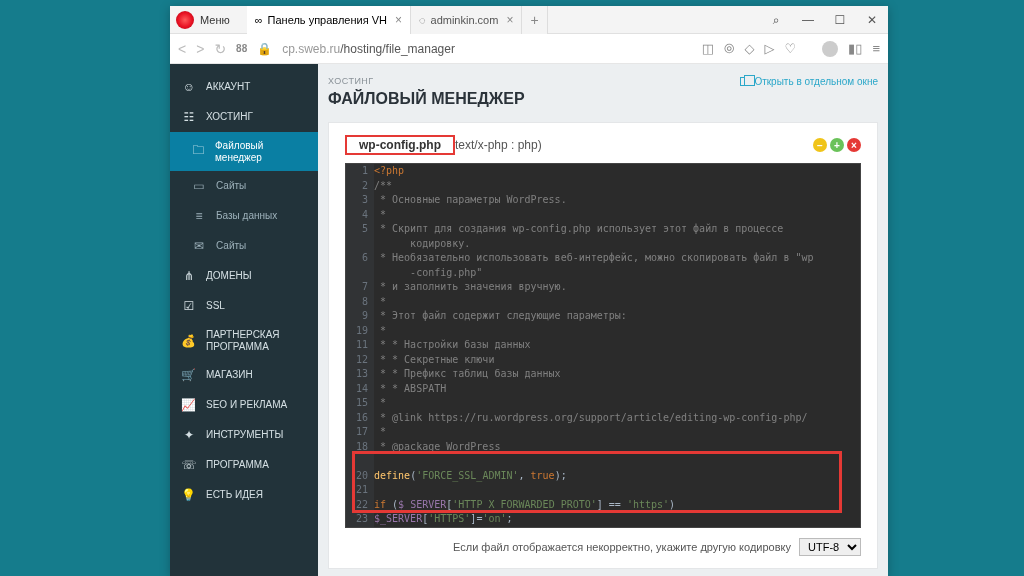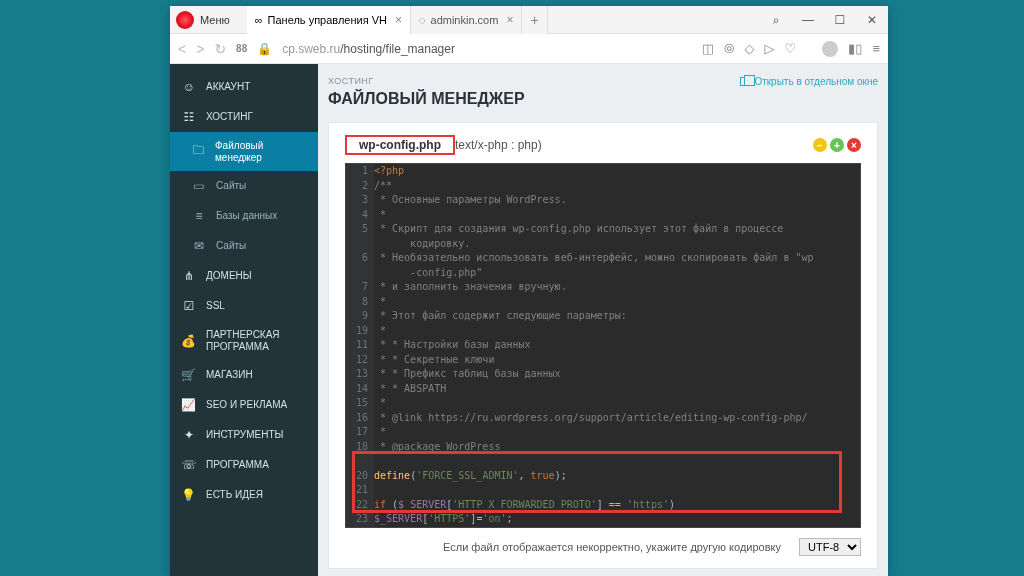--- a/index.html
+++ b/index.html
@@ -52,21 +52,21 @@
   .c-tag { color: #cc7832; }
   .c-cmt { color: #808080; }
   .c-str { color: #6a8759; }
   .c-kw  { color: #cc7832; }
   .c-fn  { color: #ffc66d; }
   .c-var { color: #9876aa; }
   .c-bool{ color: #cc7832; }
   .redbox { position: absolute; border: 3px solid #e53935; left: 6px; right: 18px; bottom: 14px; height: 62px; pointer-events: none; }
 
   .footer-line { font-size: 11px; color: #777; margin-top: 10px; }
-  .enc-row { display: flex; align-items: center; justify-content: flex-end; gap: 18px; font-size: 11px; color: #555; margin-top: 10px; }
+  .enc-row { display: flex; align-items: center; justify-content: flex-end; gap: 8px; font-size: 11px; color: #555; margin-top: 10px; }
   .enc-select { border: 1px solid #bbb; font-size: 11px; padding: 1px 4px; }
 </style>
 </head>
 <body>
 
 <div class="viewport">
   <div class="window">
 
     <div class="titlebar">
       <div class="opera-logo"></div>

